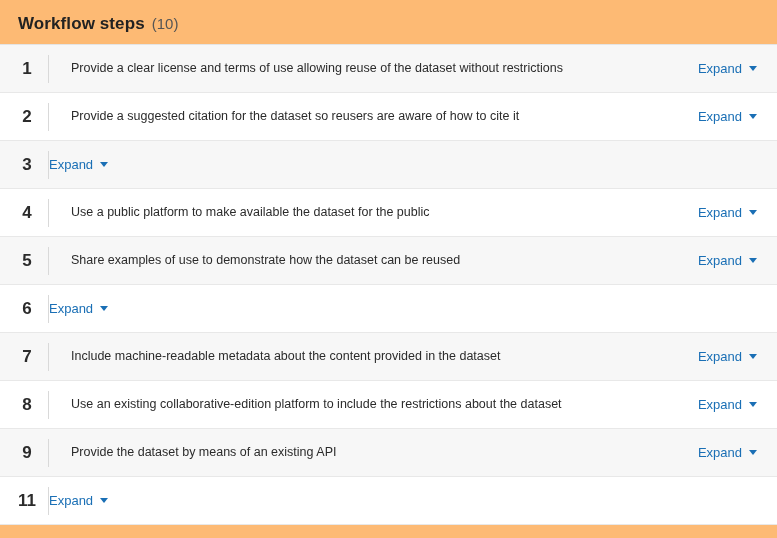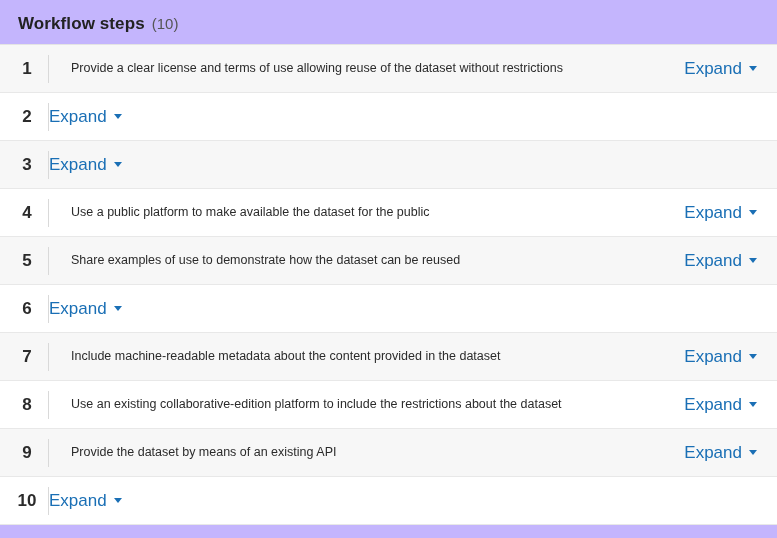--- a/index.html
+++ b/index.html
@@ -13,21 +13,21 @@
     font-family: "Liberation Sans", sans-serif;
     color: #2b2b2b;
     overflow: hidden;
   }
 
   .panel {
     width: 777px;
     height: 538px;
     box-sizing: border-box;
     padding: 0;
-    background: #c4b5fd;
+    background: #fdba74;
   }
 
   .panel-header {
     padding: 14px 18px 10px 18px;
     display: flex;
     align-items: baseline;
     gap: 7px;
   }
   .panel-title {
     font-size: 17px;
@@ -89,21 +89,21 @@
   .step-expand {
     flex: 0 0 auto;
     display: flex;
     align-items: center;
     gap: 7px;
     padding-right: 20px;
     cursor: pointer;
     user-select: none;
   }
   .expand-label {
-    font-size: 17px;
+    font-size: 13px;
     color: #1a6fb5;
   }
   .caret {
     display: inline-block;
     width: 0;
     height: 0;
     border-left: 4.5px solid transparent;
     border-right: 4.5px solid transparent;
     border-top: 5px solid #1a6fb5;
   }
@@ -126,20 +126,21 @@
       <span class="step-label">Provide a clear license and terms of use allowing reuse of the dataset without restrictions</span>
       <span class="step-expand">
         <span class="expand-label">Expand</span>
         <span class="caret"></span>
       </span>
     </div>
 
     <div class="step-row">
       <span class="step-number">2</span>
       <span class="step-divider"></span>
+      <span class="step-label">Provide a suggested citation for the dataset so reusers are aware of how to cite it</span>
       <span class="step-expand">
         <span class="expand-label">Expand</span>
         <span class="caret"></span>
       </span>
     </div>
 
     <div class="step-row alt">
       <span class="step-number">3</span>
       <span class="step-divider"></span>
       <span class="step-expand">
@@ -201,21 +202,21 @@
       <span class="step-number">9</span>
       <span class="step-divider"></span>
       <span class="step-label">Provide the dataset by means of an existing API</span>
       <span class="step-expand">
         <span class="expand-label">Expand</span>
         <span class="caret"></span>
       </span>
     </div>
 
     <div class="step-row">
-      <span class="step-number">10</span>
+      <span class="step-number">11</span>
       <span class="step-divider"></span>
       <span class="step-expand">
         <span class="expand-label">Expand</span>
         <span class="caret"></span>
       </span>
     </div>
 
   </div>
 </div>
 

